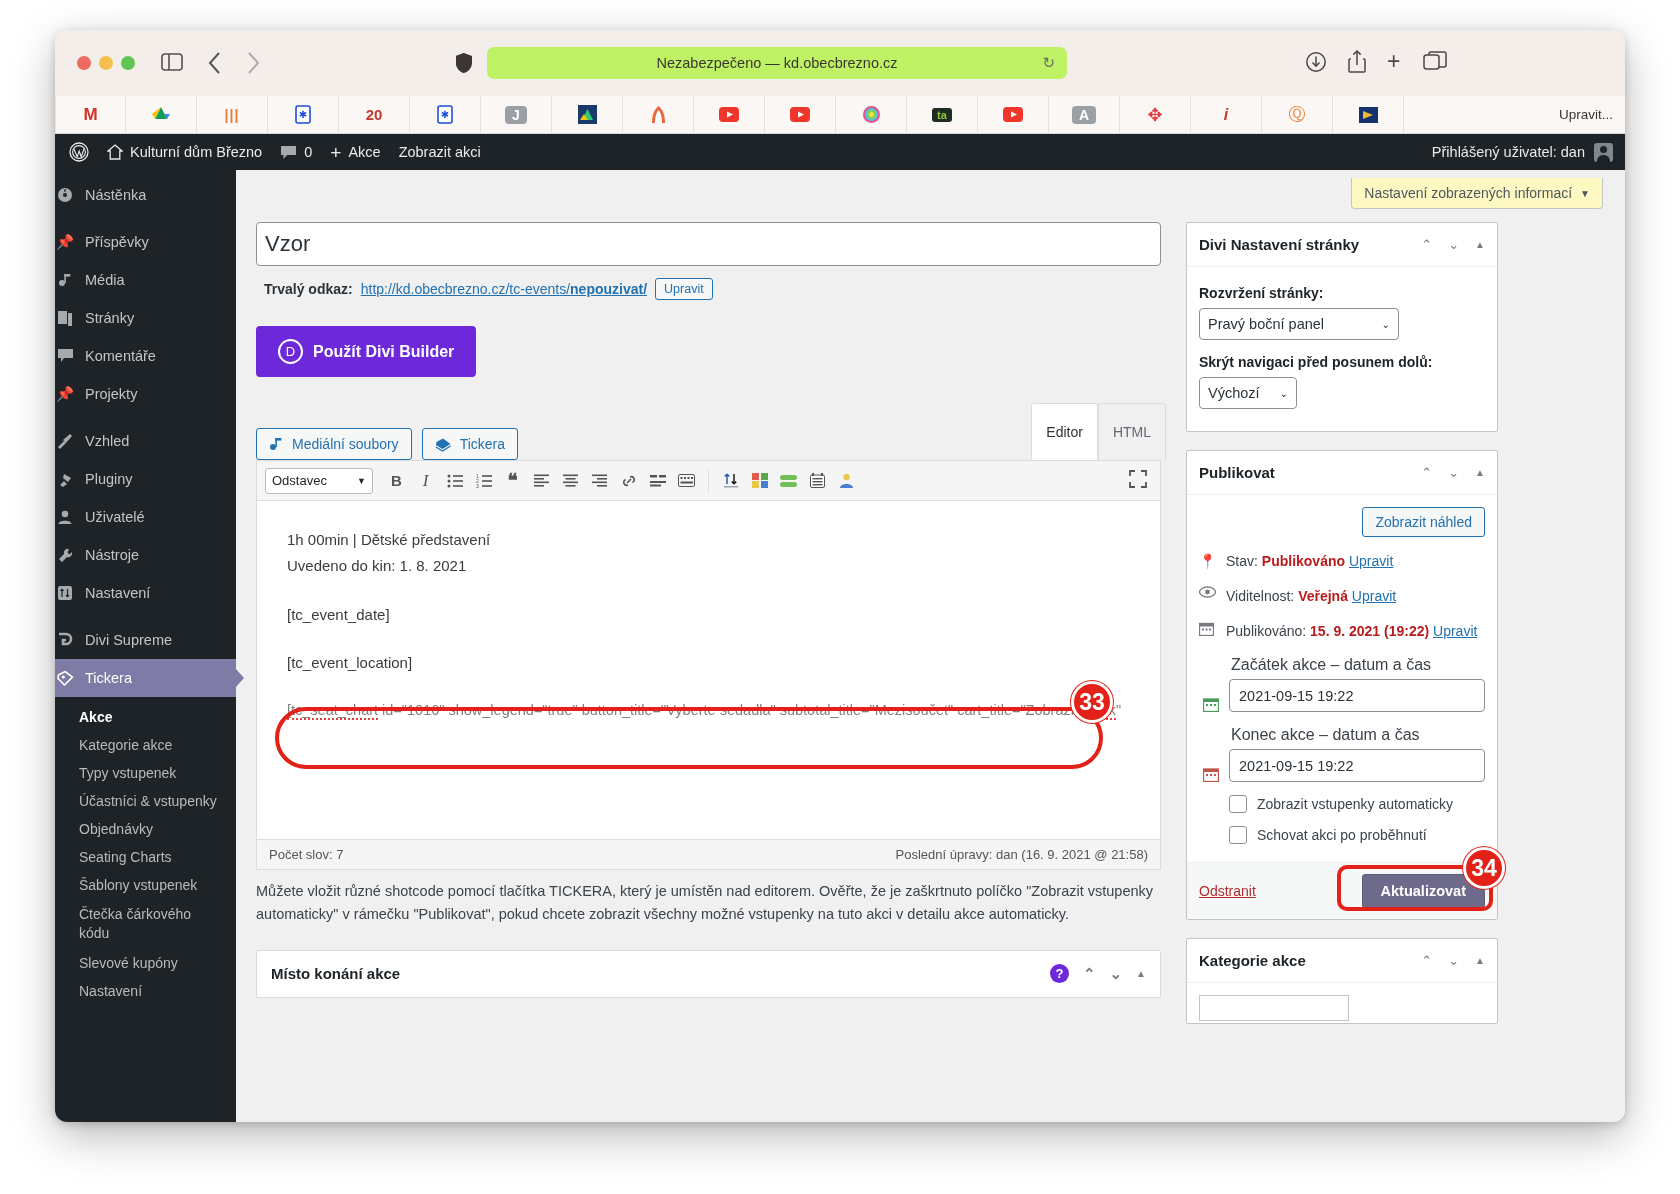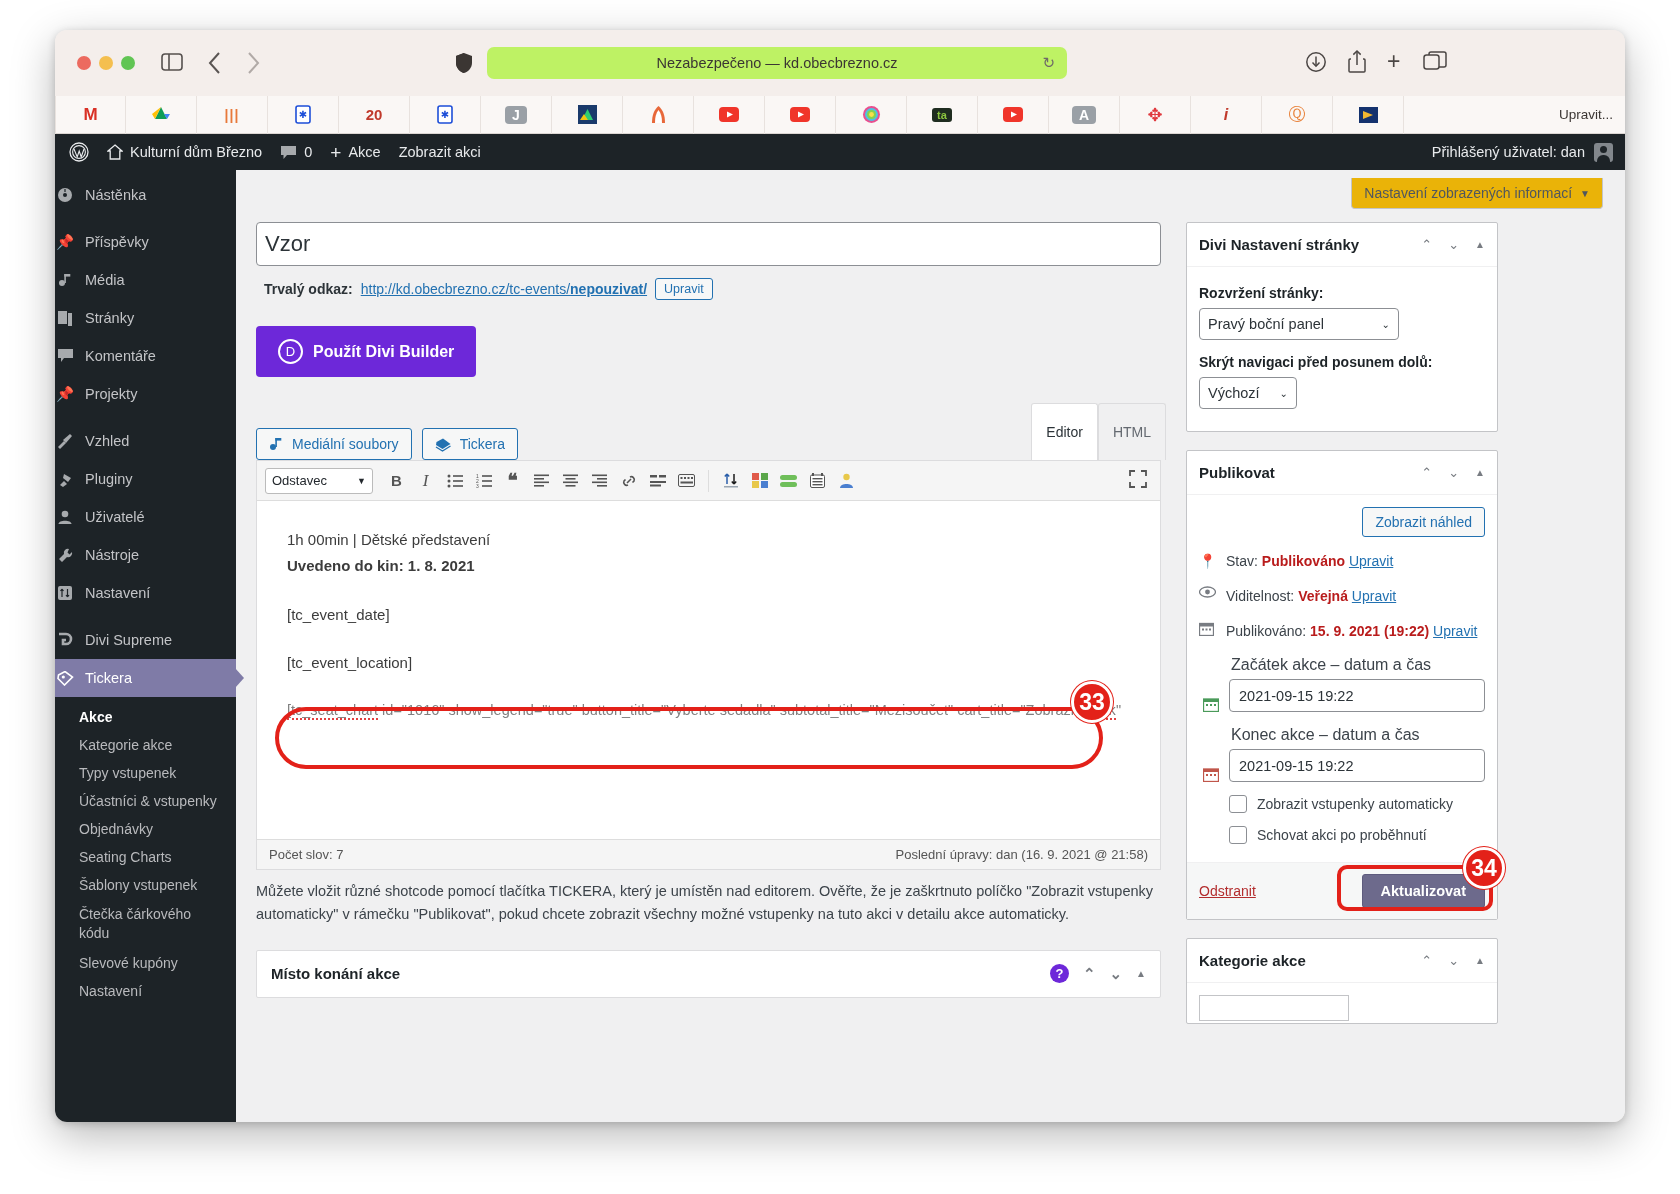--- a/index.html
+++ b/index.html
@@ -136,21 +136,21 @@
     flex: 1 1 auto;
     position: relative;
     padding: 10px 0 0 20px;
     overflow: hidden;
   }
 
   #screen-meta-links {
     position: absolute; right: 22px; top: 8px;
   }
   #screen-options-btn {
-    background: #eab308; border: 1px solid #c3c4c7; border-top: none;
+    background: #fef9c3; border: 1px solid #c3c4c7; border-top: none;
     border-radius: 0 0 4px 4px;
     padding: 7px 12px; font-size: 14px; color: #50575e;
     display: flex; align-items: center; gap: 8px;
   }
 
   #post-body { display: flex; gap: 20px; padding-top: 42px; }
   #post-body-content { width: 910px; }
   #postbox-container { width: 312px; }
 
   h1#page-title-row {
@@ -875,21 +875,21 @@
                 </div>
               <div id="fullscreen-btn">
                   <svg width="20" height="20" viewBox="0 0 20 20">
                     <path d="M2 7 V2 H7 M13 2 H18 V7 M18 13 V18 H13 M7 18 H2 V13" fill="none" stroke="#555" stroke-width="1.8"></path>
                   </svg>
                 </div>
             </div>
 
             <div id="editor-content">
               <p>1h 00min | Dětské představení</p>
-              <p style="margin-top:-22px;font-weight:bold;">Uvedeno do kin: 1. 8. 2021</p>
+              <p style="margin-top:-22px;">Uvedeno do kin: 1. 8. 2021</p>
               <p>[tc_event_date]</p>
               <p>[tc_event_location]</p>
               <p class="shortcode-line"><span class="spell">[tc_seat_chart</span><span> id="1016" show_legend="true" button_title="Vyberte sedadla" subtotal_title="Mezisoučet" cart_title="Zobrazit </span><span class="spell">košík</span><span>"</span></p>
 
               <div id="annot-33">
                 <div class="badge" id="badge-33">33</div>
               </div>
             </div>
 
             <div id="editor-statusbar">

